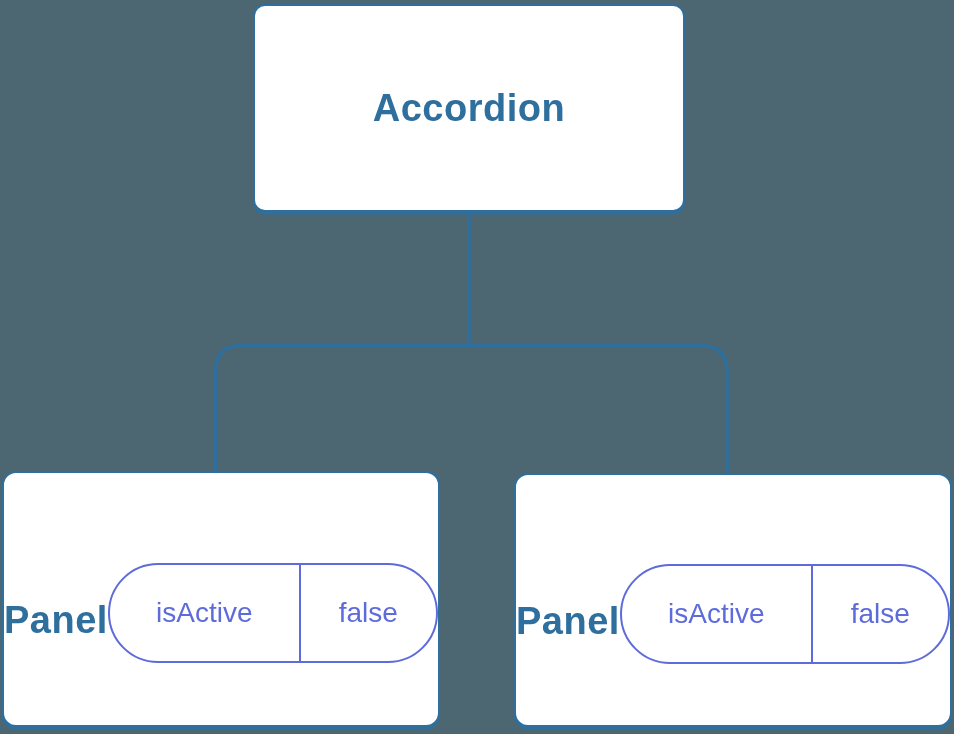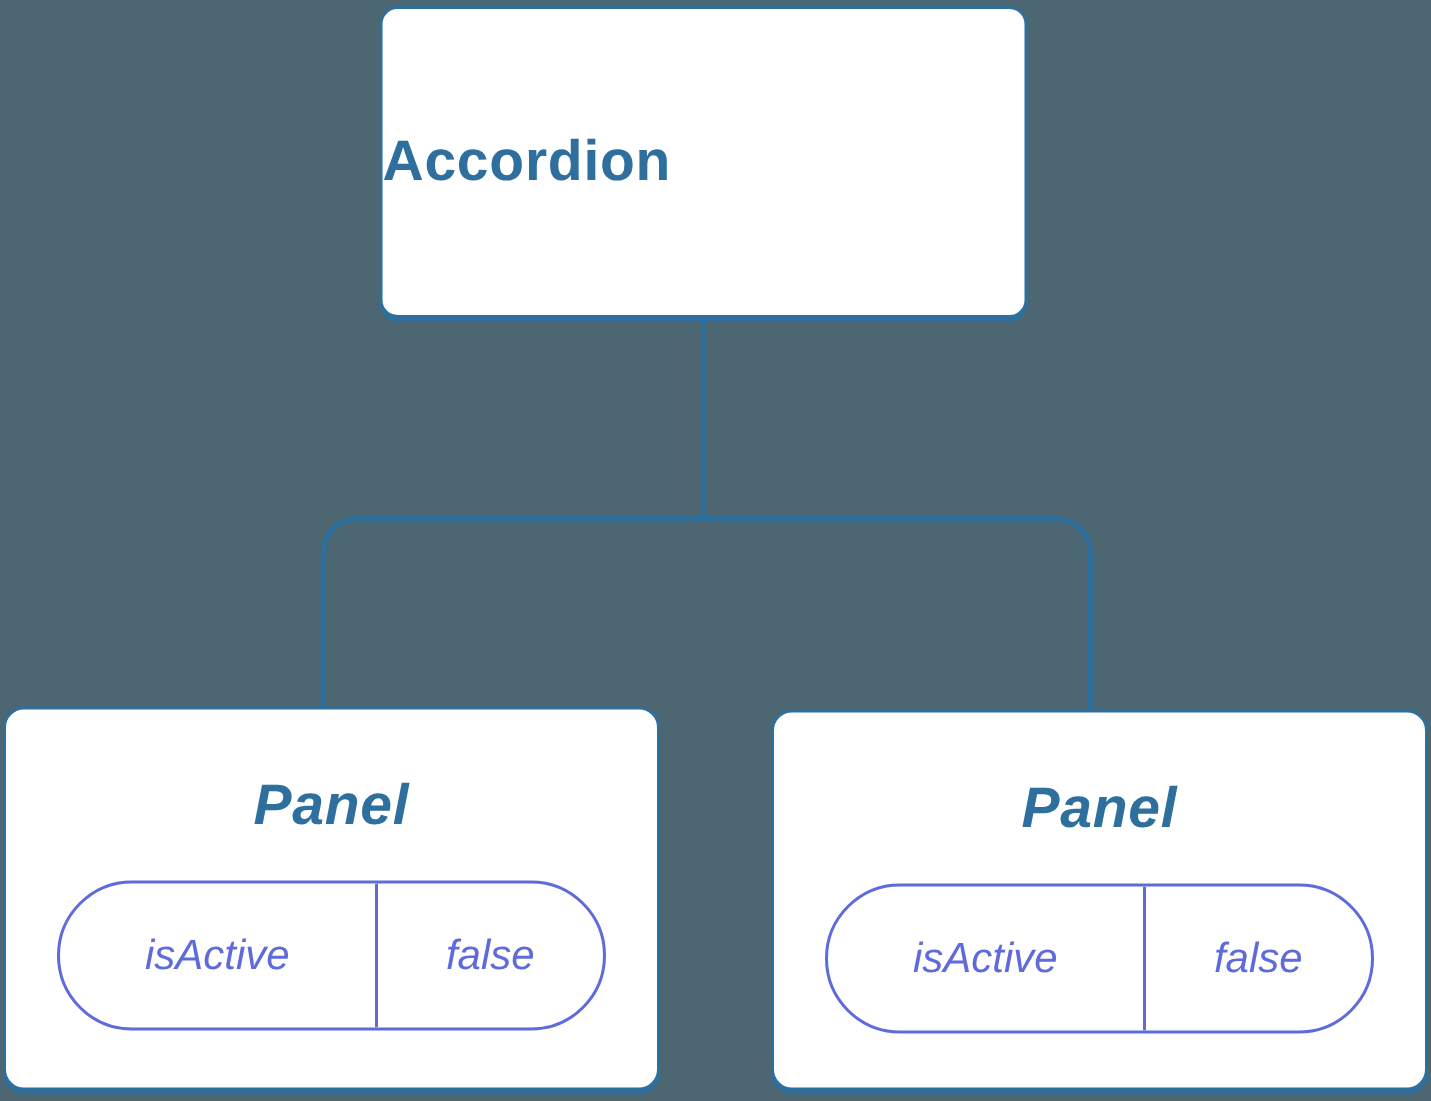--- a/index.html
+++ b/index.html
@@ -22,40 +22,40 @@
   .node {
     position: absolute;
     background: var(--node-bg);
     border: 2.5px solid var(--blue);
     box-shadow: 0 2.5px 0 var(--blue);
   }
   .root-node {
     left: 253px; top: 4px;
     width: 432px; height: 208px;
     border-radius: 12px;
-    display: flex; align-items: center; 
+    display: flex; align-items: center; justify-content: center;
   }
   .root-label {
     font-size: 38px; font-weight: 600;
     color: var(--blue);
     letter-spacing: 0.5px;
   }
   .connector-svg {
     position: absolute; left: 0; top: 0;
     width: 954px; height: 734px;
     pointer-events: none;
   }
   .connector-svg path {
     fill: none;
     stroke: var(--blue);
     stroke-width: 3.5px;
   }
   .panel-node {
     border-radius: 14px;
-    display: flex; flex-direction: column; align-items: center; font-style: italic;
+    display: flex; flex-direction: row; align-items: center;
   }
   .panel-left  { left: 2px;   top: 471px; width: 438px; height: 256px; }
   .panel-right { left: 514px; top: 473px; width: 438px; height: 254px; }
   .panel-title {
     margin-top: 44px;
     font-size: 38px; font-weight: 600;
     color: var(--blue);
     letter-spacing: 0.5px;
     line-height: 1.1;
   }

